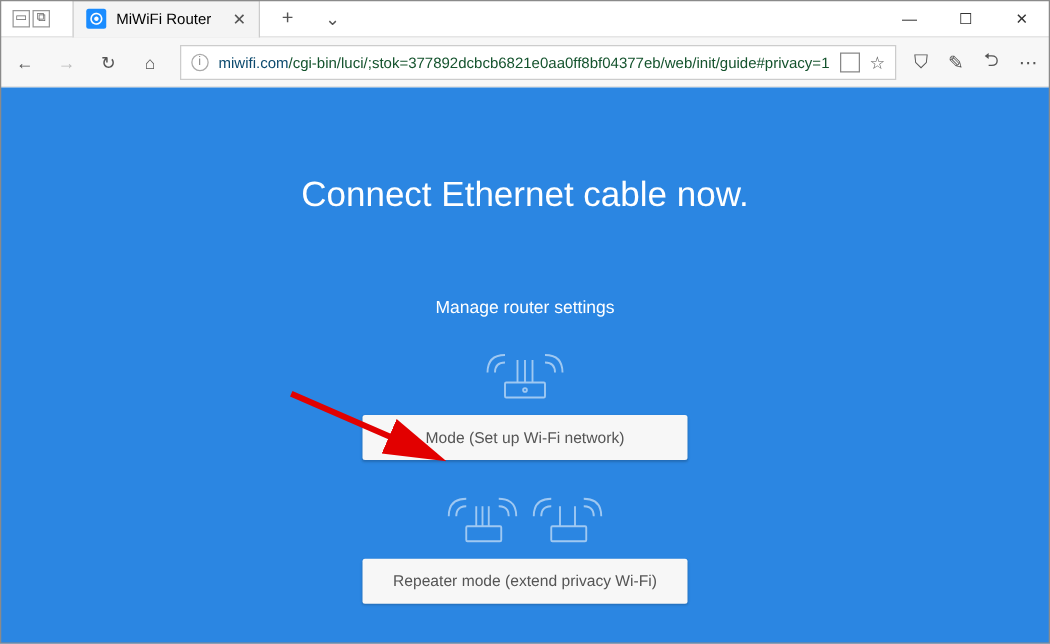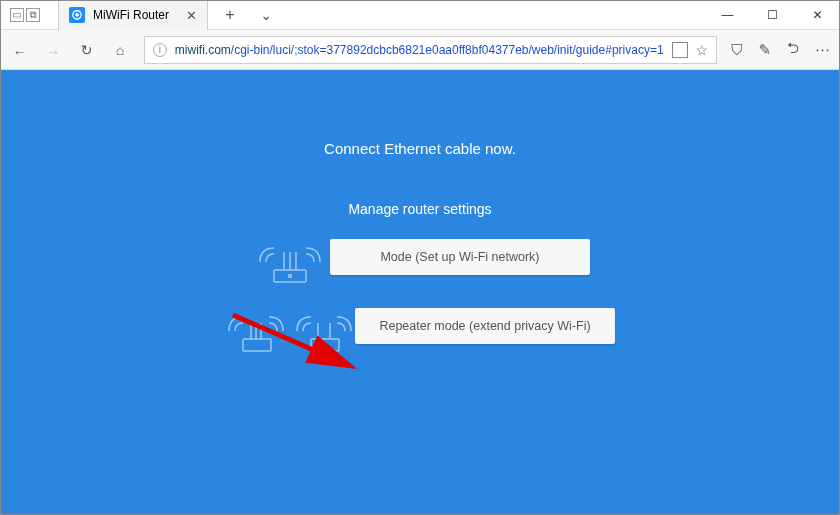--- a/index.html
+++ b/index.html
@@ -65,43 +65,43 @@
     .tb-icon.disabled{ color:#bbb; }
     .url-wrap {
       flex:1; height:28px;
       background:#fff; border:1px solid #ccc;
       display:flex; align-items:center;
       padding: 0 8px; gap:8px;
       font-size: 12px;
     }
     .url-wrap .info-ic{ color:#888; font-size:13px; border:1px solid #aaa; border-radius:50%; width:14px; height:14px; line-height:12px; text-align:center; font-size:10px;}
     .url-host { color:#0c4a6e; }
-    .url-rest { color:#1d4ed8; }
+    .url-rest { color:#14532d; }
     .url-star { margin-left:auto; color:#555; font-size:14px;}
     .url-read { color:#555; width:16px; height:16px; border:1px solid #888;}
     .right-icons { display:flex; gap:16px; align-items:center; color:#555; font-size:15px;}
     
     .content {
       width:100%;
       height: calc(515px - 30px - 40px);
       background: #2a85e0;
       background: linear-gradient(#2b86e2, #2b86e2);
       color: #fff;
       position:relative;
       display:flex; flex-direction:column; align-items:center;
     }
     .headline {
       margin-top: 70px;
-      font-size: 15px; font-weight: 400;
+      font-size: 28px; font-weight: 400;
     }
     .subhead {
-      margin-top: 44px; font-size: 14px;
+      margin-top: 65px; font-size: 14px;
     }
     .opt-block {
-      display:flex; flex-direction:row; align-items:center;
+      display:flex; flex-direction:column; align-items:center;
     }
     .router-ic {
       margin-top: 25px;
       opacity: 0.55;
     }
     .opt-btn {
       margin-top: 10px;
       width: 260px; height: 36px;
       background: #f7f7f7; color:#555;
       border: none; border-radius: 2px;

